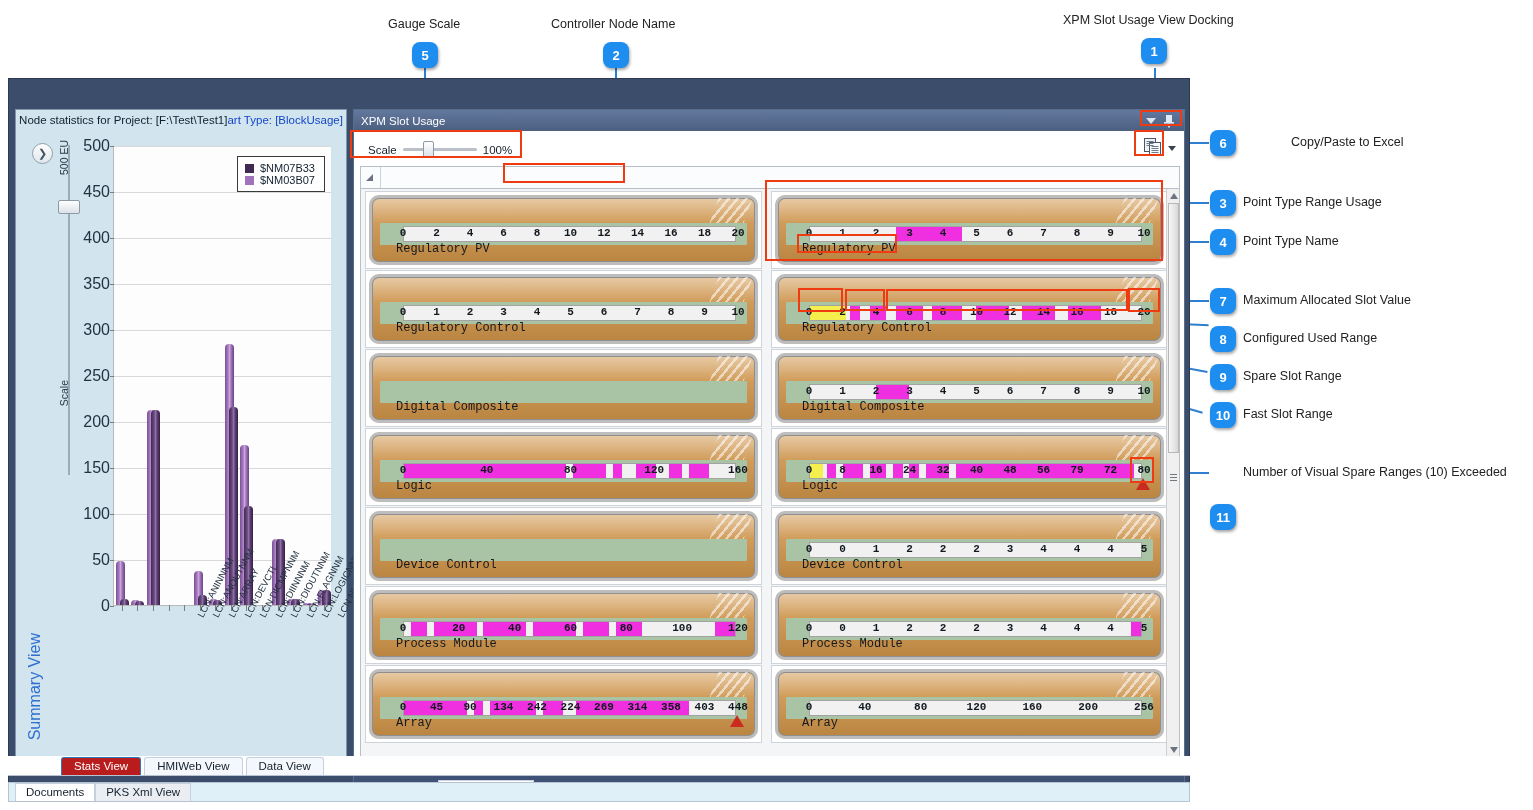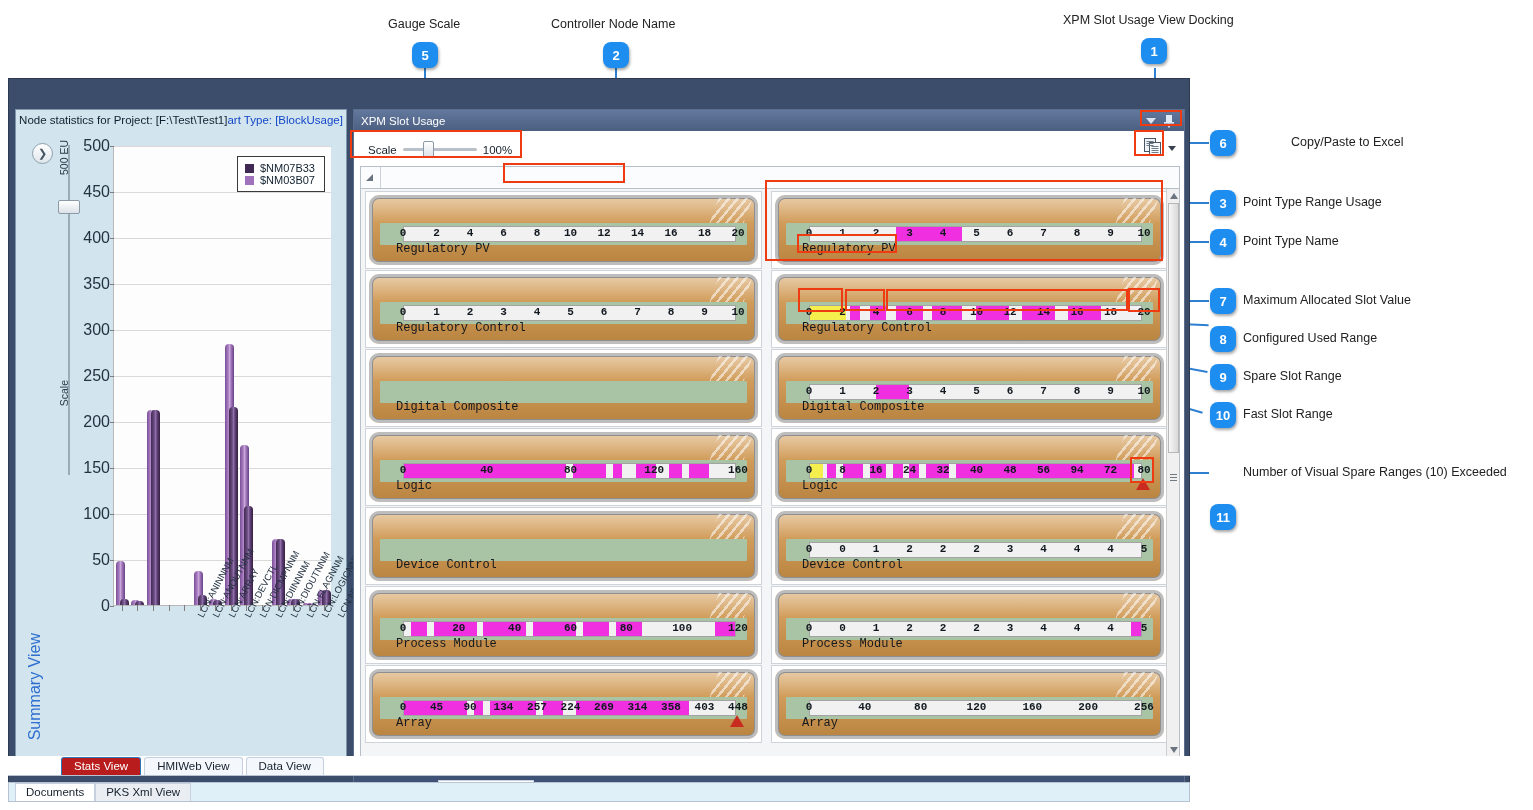--- a/index.html
+++ b/index.html
@@ -605,21 +605,21 @@
                 <div class="seg used" style="left: 0%; width: 19%;"></div>
                 <div class="seg used" style="left: 21%; width: 3%;"></div>
                 <div class="seg used" style="left: 26%; width: 14%;"></div>
                 <div class="seg used" style="left: 42%; width: 6%;"></div>
                 <div class="seg used" style="left: 52%; width: 34%;"></div>
               </div>
               <div class="gauge-num" style="left: 34px;">0</div>
               <div class="gauge-num" style="left: 67.5px;">45</div>
               <div class="gauge-num" style="left: 101px;">90</div>
               <div class="gauge-num" style="left: 134.5px;">134</div>
-              <div class="gauge-num" style="left: 168px;">257</div>
+              <div class="gauge-num" style="left: 168px;">242</div>
               <div class="gauge-num" style="left: 201.5px;">224</div>
               <div class="gauge-num" style="left: 235px;">269</div>
               <div class="gauge-num" style="left: 268.5px;">314</div>
               <div class="gauge-num" style="left: 302px;">358</div>
               <div class="gauge-num" style="left: 335.5px;">403</div>
               <div class="gauge-num" style="left: 369px;">448</div>
               <div class="gauge-name">Array</div>
               <div class="overflow-tri" style="right: 14px; bottom: 12px;"></div>
             </div>
           </div>
@@ -706,21 +706,21 @@
                 <div class="seg used" style="left: 44%; width: 54%;"></div>
               </div>
               <div class="gauge-num" style="left: 34px;">0</div>
               <div class="gauge-num" style="left: 67.5px;">8</div>
               <div class="gauge-num" style="left: 101px;">16</div>
               <div class="gauge-num" style="left: 134.5px;">24</div>
               <div class="gauge-num" style="left: 168px;">32</div>
               <div class="gauge-num" style="left: 201.5px;">40</div>
               <div class="gauge-num" style="left: 235px;">48</div>
               <div class="gauge-num" style="left: 268.5px;">56</div>
-              <div class="gauge-num" style="left: 302px;">94</div>
+              <div class="gauge-num" style="left: 302px;">79</div>
               <div class="gauge-num" style="left: 335.5px;">72</div>
               <div class="gauge-num" style="left: 369px;">80</div>
               <div class="gauge-name">Logic</div>
               <div class="overflow-tri" style="right: 14px; bottom: 12px;"></div>
             </div>
           </div>
           <div class="gauge-cell" style="top: 318px;">
             <div class="gauge-body">
               <div class="gauge-scale-bg"></div>
               <div class="gauge-track" style="left: 34px; right: 22px;"></div>

